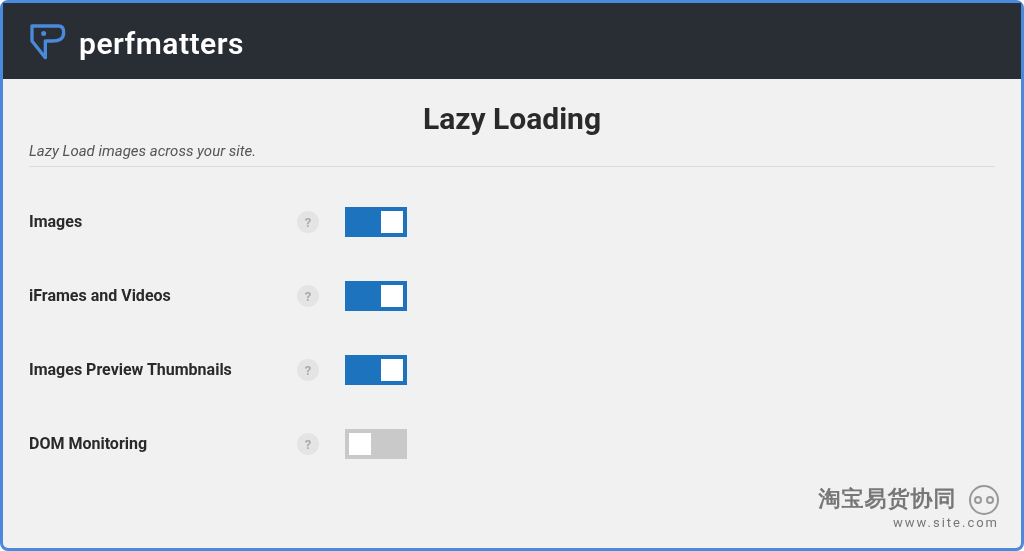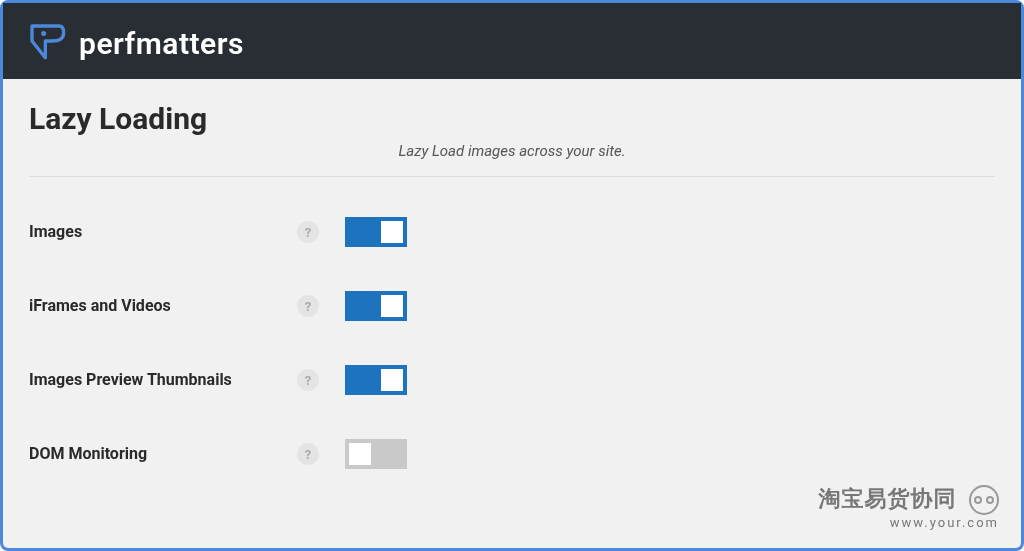--- a/index.html
+++ b/index.html
@@ -40,29 +40,29 @@
     }
     .content {
       padding: 22px 26px 0 26px;
       flex: 1;
       position: relative;
     }
     .section-title {
       font-size: 30px;
       font-weight: 700;
       color: #2a2a2a;
+      text-align: center;
     }
     .section-desc {
       font-size: 15px;
       font-style: italic;
       color: #555;
       margin-top: 6px;
-      padding-bottom: 16px;
+      padding-bottom: 6px;
       border-bottom: 1px solid #ddd;
-      text-align: center;
     }
     .rows { margin-top: 18px; }
     .row {
       display: flex;
       align-items: center;
       padding: 22px 0;
       gap: 8px;
     }
     .row-label {
       width: 260px;
@@ -203,17 +203,17 @@
     <div class="watermark">
       <div class="line1">
         <span>淘宝易货协同</span>
         <span class="watermark-icon">
           <span class="eyes">
               <span></span>
               <span></span>
             </span>
         </span>
       </div>
-      <div class="line2">www.your.com</div>
+      <div class="line2">www.site.com</div>
     </div>
 
   </div>
 </div>
 
 </body></html>

